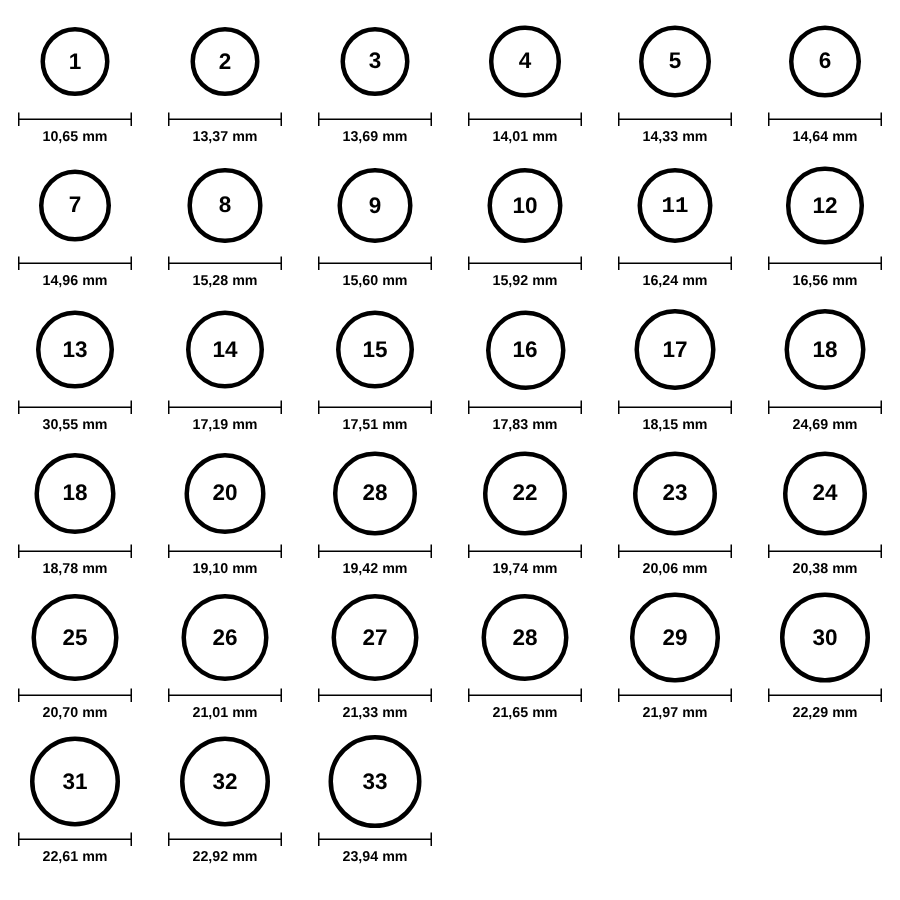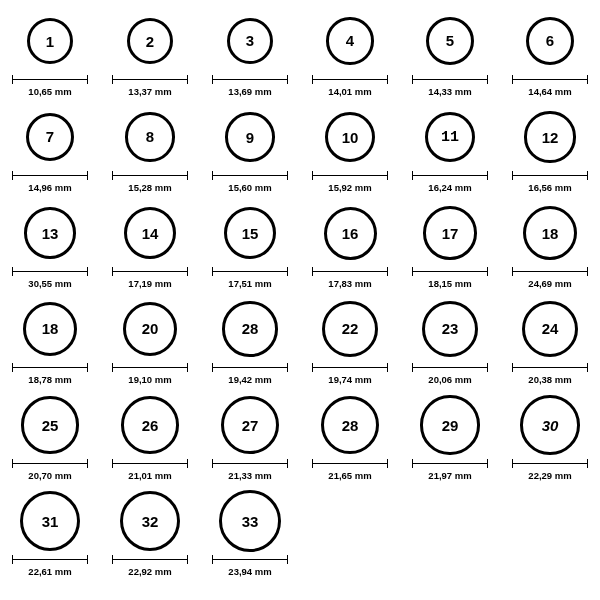--- a/index.html
+++ b/index.html
@@ -468,21 +468,21 @@
         </div>
         <div class="dimension">
           <div class="bar"></div>
           <div class="tick left"></div>
           <div class="tick right"></div>
         </div>
         <div class="mm-label">21,97 mm</div>
       </div>
       <div class="cell">
         <div class="ring-wrap">
-          <div class="ring" style="width: 59.6px; height: 59.6px; font-style: italic;">
+          <div class="ring" style="width: 59.6px; height: 59.6px;">
             <span class="ring-num">30</span>
           </div>
         </div>
         <div class="dimension">
           <div class="bar"></div>
           <div class="tick left"></div>
           <div class="tick right"></div>
         </div>
         <div class="mm-label">22,29 mm</div>
       </div>

